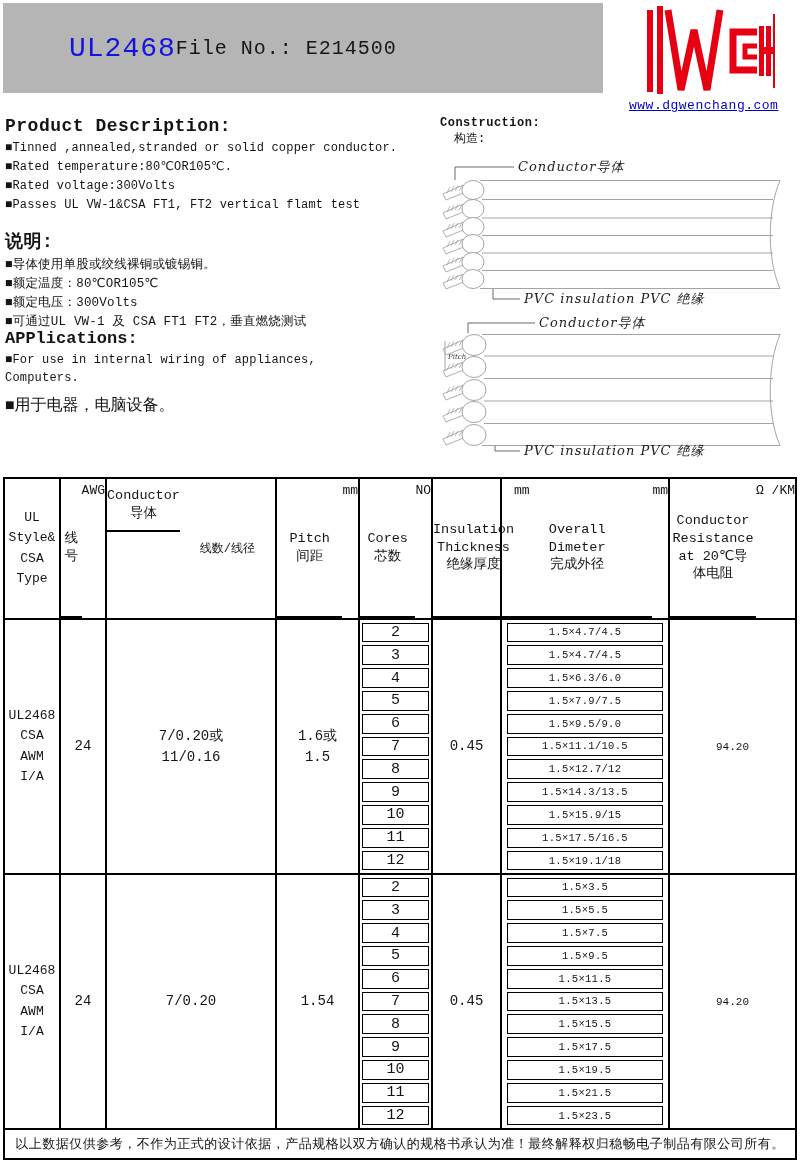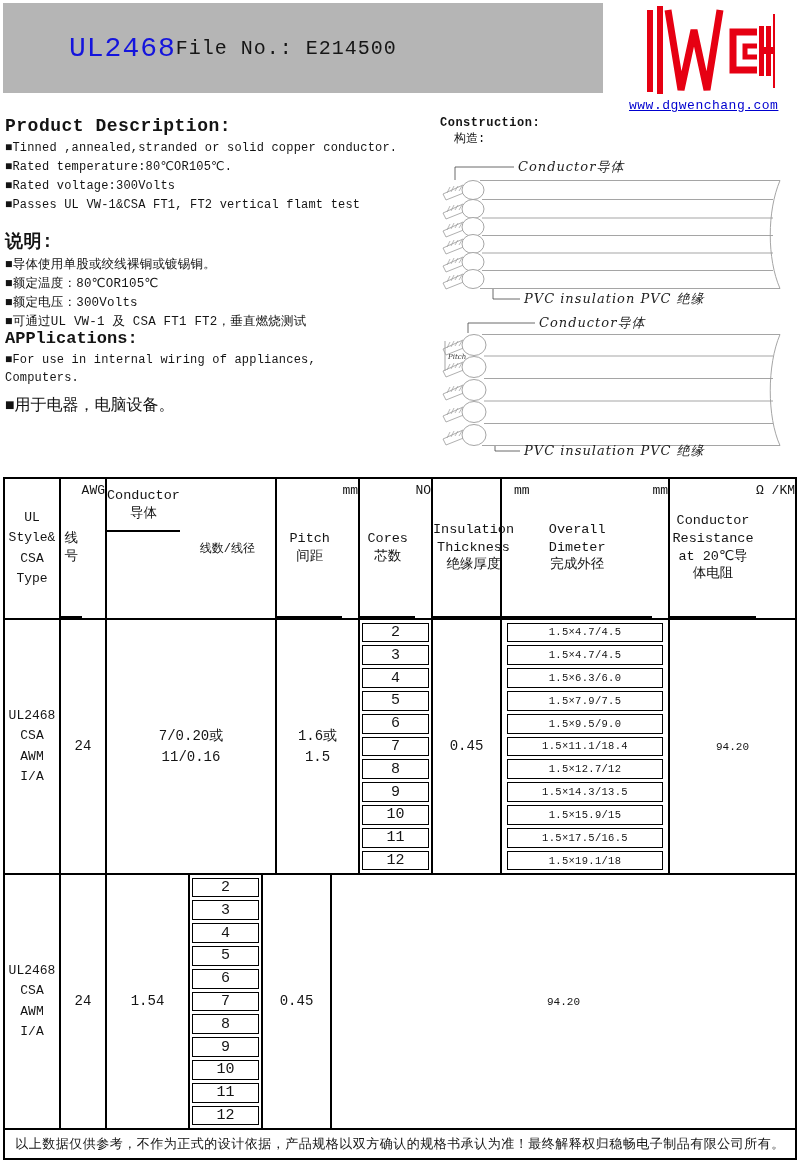--- a/index.html
+++ b/index.html
@@ -244,41 +244,44 @@
     <div class="col c6">
         <div class="cell grow d-val">0.45</div>
       </div>
     <div class="col c7">
         <div class="stack">
           <div class="dim-box">1.5×4.7/4.5</div>
           <div class="dim-box">1.5×4.7/4.5</div>
           <div class="dim-box">1.5×6.3/6.0</div>
           <div class="dim-box">1.5×7.9/7.5</div>
           <div class="dim-box">1.5×9.5/9.0</div>
-          <div class="dim-box">1.5×11.1/18.4</div>
+          <div class="dim-box">1.5×11.1/10.5</div>
           <div class="dim-box">1.5×12.7/12</div>
           <div class="dim-box">1.5×14.3/13.5</div>
           <div class="dim-box">1.5×15.9/15</div>
           <div class="dim-box">1.5×17.5/16.5</div>
           <div class="dim-box">1.5×19.1/18</div>
         </div>
       </div>
     <div class="col c8 last">
         <div class="cell grow" style="font-size:11px">94.20</div>
       </div>
   </div>
 
   <div class="band dband">
     <div class="col c1">
         <div class="cell grow d-style">UL2468
 CSA AWM
 I/A</div>
       </div>
     <div class="col c2">
         <div class="cell grow d-val">24</div>
+      </div>
+    <div class="col c3">
+        <div class="cell grow d-val">7/0.20</div>
       </div>
     <div class="col c4">
         <div class="cell grow d-val">1.54</div>
       </div>
     <div class="col c5">
         <div class="stack">
           <div class="core-box">2</div>
           <div class="core-box">3</div>
           <div class="core-box">4</div>
           <div class="core-box">5</div>
@@ -287,19 +290,34 @@
           <div class="core-box">8</div>
           <div class="core-box">9</div>
           <div class="core-box">10</div>
           <div class="core-box">11</div>
           <div class="core-box">12</div>
         </div>
       </div>
     <div class="col c6">
         <div class="cell grow d-val">0.45</div>
       </div>
+    <div class="col c7">
+        <div class="stack">
+          <div class="dim-box">1.5×3.5</div>
+          <div class="dim-box">1.5×5.5</div>
+          <div class="dim-box">1.5×7.5</div>
+          <div class="dim-box">1.5×9.5</div>
+          <div class="dim-box">1.5×11.5</div>
+          <div class="dim-box">1.5×13.5</div>
+          <div class="dim-box">1.5×15.5</div>
+          <div class="dim-box">1.5×17.5</div>
+          <div class="dim-box">1.5×19.5</div>
+          <div class="dim-box">1.5×21.5</div>
+          <div class="dim-box">1.5×23.5</div>
+        </div>
+      </div>
     <div class="col c8 last">
         <div class="cell grow" style="font-size:11px">94.20</div>
       </div>
   </div>
 
   <div class="band fband">以上数据仅供参考，不作为正式的设计依据，产品规格以双方确认的规格书承认为准！最终解释权归稳畅电子制品有限公司所有。</div>
 </div>
 
 </body></html>

